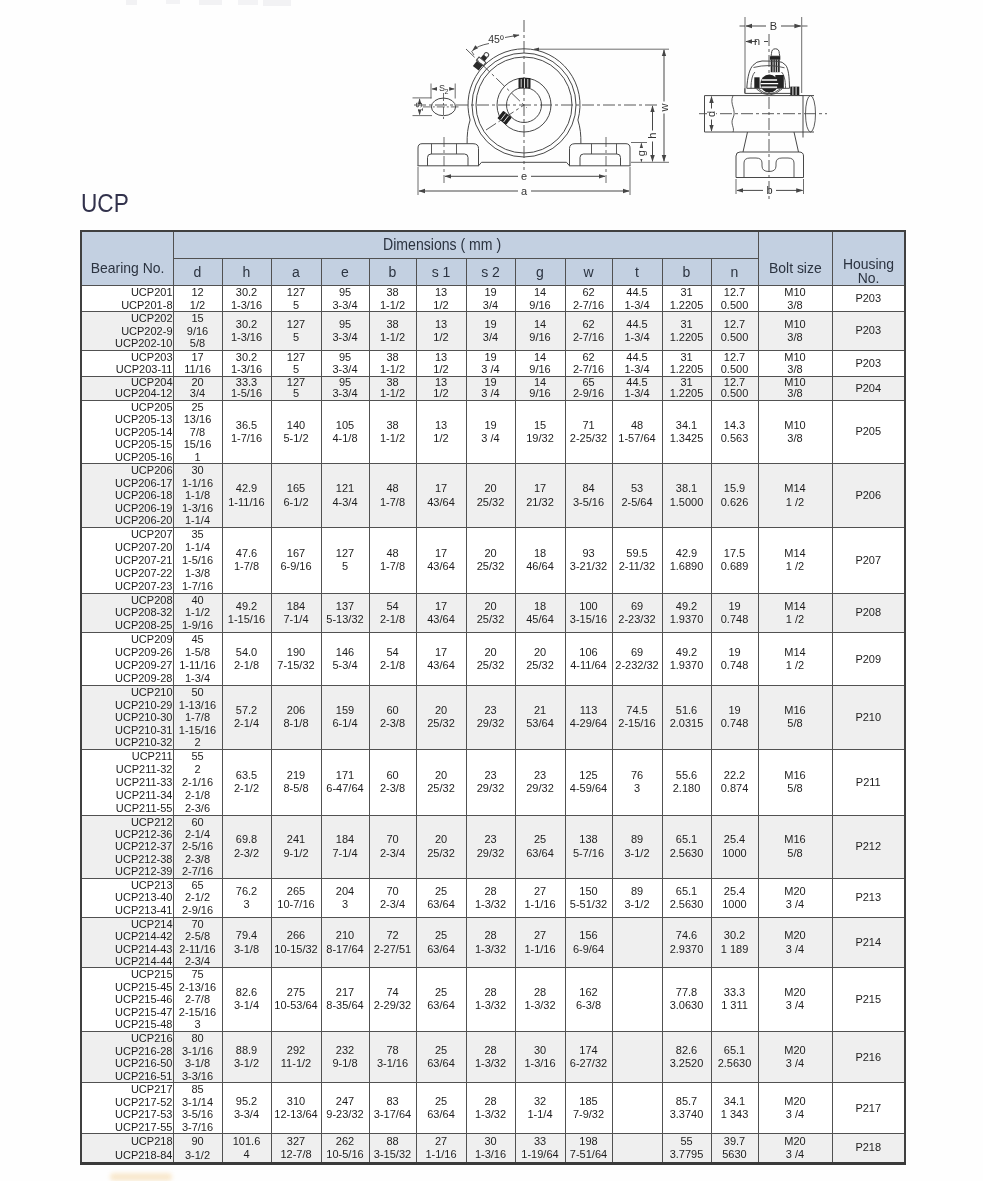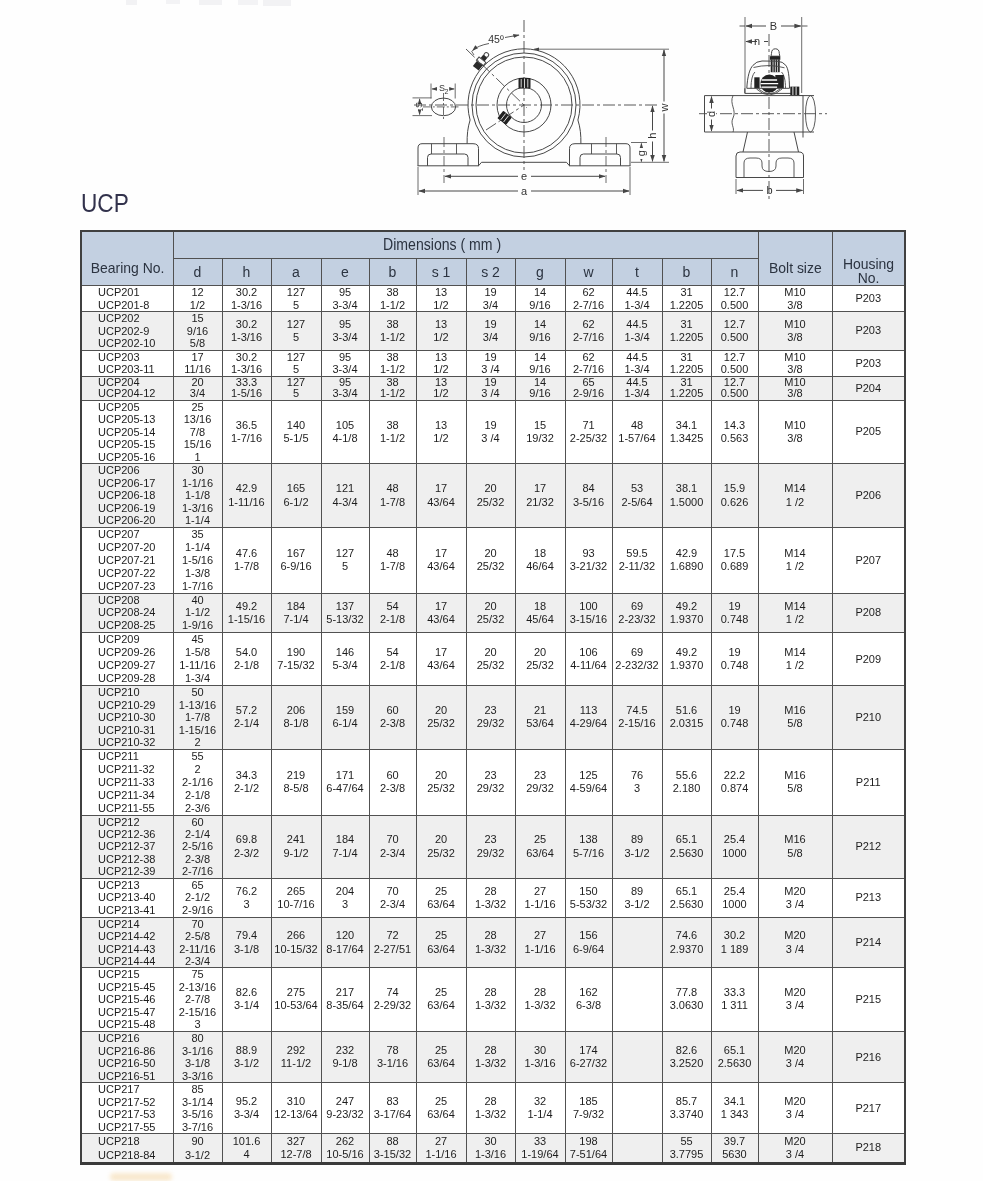--- a/index.html
+++ b/index.html
@@ -5,21 +5,21 @@
 body{width:983px;height:1181px;position:relative;background:#fefefe;font-family:"Liberation Sans",sans-serif;overflow:hidden}
 #ttl{position:absolute;left:81px;top:188px;font-size:26px;color:#32324c;transform:scaleX(0.87);transform-origin:left top}
 table{position:absolute;left:80px;top:230px;border-collapse:collapse;table-layout:fixed;border:2px solid #404040;border-bottom:3px solid #3a3a3a}
 td{border:1px solid #515151;padding:0;text-align:center;vertical-align:middle;font-size:11px;color:#1d1d1d;overflow:hidden}
 tr.hd td{background:#c3d0e1;font-size:16px;color:#2b3340}
 tr.hd2 td{background:#c3d0e1;font-size:14px;color:#2b3340;border-top:1px solid #515151}
 .sq{display:inline-block;transform:scaleX(0.88);white-space:nowrap}
 .sq2{display:inline-block;transform:scaleX(0.93);white-space:nowrap;font-size:15px;color:#2b3340}
 tr.ev td{background:#efefef}
 tr.od td{background:#fff}
-td.nm{text-align:left;padding-left:16px}
+td.nm{text-align:right;padding-left:16px}
 .st div{line-height:inherit}
 .bn{font-size:13px}
 </style></head>
 <body>
 <div style="position:absolute;top:0;left:126px;width:11px;height:5px;background:#f2f2f4"></div>
 <div style="position:absolute;top:0;left:166px;width:14px;height:4px;background:#f3f3f5"></div>
 <div style="position:absolute;top:0;left:199px;width:23px;height:5px;background:#f2f2f4"></div>
 <div style="position:absolute;top:0;left:238px;width:20px;height:5px;background:#f3f3f5"></div>
 <div style="position:absolute;top:0;left:263px;width:28px;height:6px;background:#f2f2f4"></div>
 <svg width="983" height="215" viewBox="0 0 983 215" style="position:absolute;left:0;top:0">
@@ -478,21 +478,21 @@
             <div>15/16</div>
             <div>1</div>
           </div>
         </td>
         <td>
           <div>36.5</div>
           <div>1-7/16</div>
         </td>
         <td>
           <div>140</div>
-          <div>5-1/5</div>
+          <div>5-1/2</div>
         </td>
         <td>
           <div>105</div>
           <div>4-1/8</div>
         </td>
         <td>
           <div>38</div>
           <div>1-1/2</div>
         </td>
         <td>
@@ -664,21 +664,21 @@
         <td>
           <div>M14</div>
           <div>1 /2</div>
         </td>
         <td>P207</td>
       </tr>
 <tr class="ev" style="height:38.7px;line-height:13.20px">
         <td class="nm">
           <div class="st" style="line-height:12.90px">
             <div>UCP208</div>
-            <div>UCP208-24</div>
+            <div>UCP208-32</div>
             <div>UCP208-25</div>
           </div>
         </td>
         <td>
           <div class="st ctr" style="line-height:12.90px">
             <div>40</div>
             <div>1-1/2</div>
             <div>1-9/16</div>
           </div>
         </td>
@@ -881,21 +881,21 @@
         <td>
           <div class="st ctr" style="line-height:13.02px">
             <div>55</div>
             <div>2</div>
             <div>2-1/16</div>
             <div>2-1/8</div>
             <div>2-3/6</div>
           </div>
         </td>
         <td>
-          <div>34.3</div>
+          <div>63.5</div>
           <div>2-1/2</div>
         </td>
         <td>
           <div>219</div>
           <div>8-5/8</div>
         </td>
         <td>
           <div>171</div>
           <div>6-47/64</div>
         </td>
@@ -1044,21 +1044,21 @@
         <td>
           <div>28</div>
           <div>1-3/32</div>
         </td>
         <td>
           <div>27</div>
           <div>1-1/16</div>
         </td>
         <td>
           <div>150</div>
-          <div>5-53/32</div>
+          <div>5-51/32</div>
         </td>
         <td>
           <div>89</div>
           <div>3-1/2</div>
         </td>
         <td>
           <div>65.1</div>
           <div>2.5630</div>
         </td>
         <td>
@@ -1090,21 +1090,21 @@
         </td>
         <td>
           <div>79.4</div>
           <div>3-1/8</div>
         </td>
         <td>
           <div>266</div>
           <div>10-15/32</div>
         </td>
         <td>
-          <div>120</div>
+          <div>210</div>
           <div>8-17/64</div>
         </td>
         <td>
           <div>72</div>
           <div>2-27/51</div>
         </td>
         <td>
           <div>25</div>
           <div>63/64</div>
         </td>
@@ -1198,21 +1198,21 @@
         <td>
           <div>M20</div>
           <div>3 /4</div>
         </td>
         <td>P215</td>
       </tr>
 <tr class="ev" style="height:50.6px;line-height:13.20px">
         <td class="nm">
           <div class="st" style="line-height:12.65px">
             <div>UCP216</div>
-            <div>UCP216-86</div>
+            <div>UCP216-28</div>
             <div>UCP216-50</div>
             <div>UCP216-51</div>
           </div>
         </td>
         <td>
           <div class="st ctr" style="line-height:12.65px">
             <div>80</div>
             <div>3-1/16</div>
             <div>3-1/8</div>
             <div>3-3/16</div>

